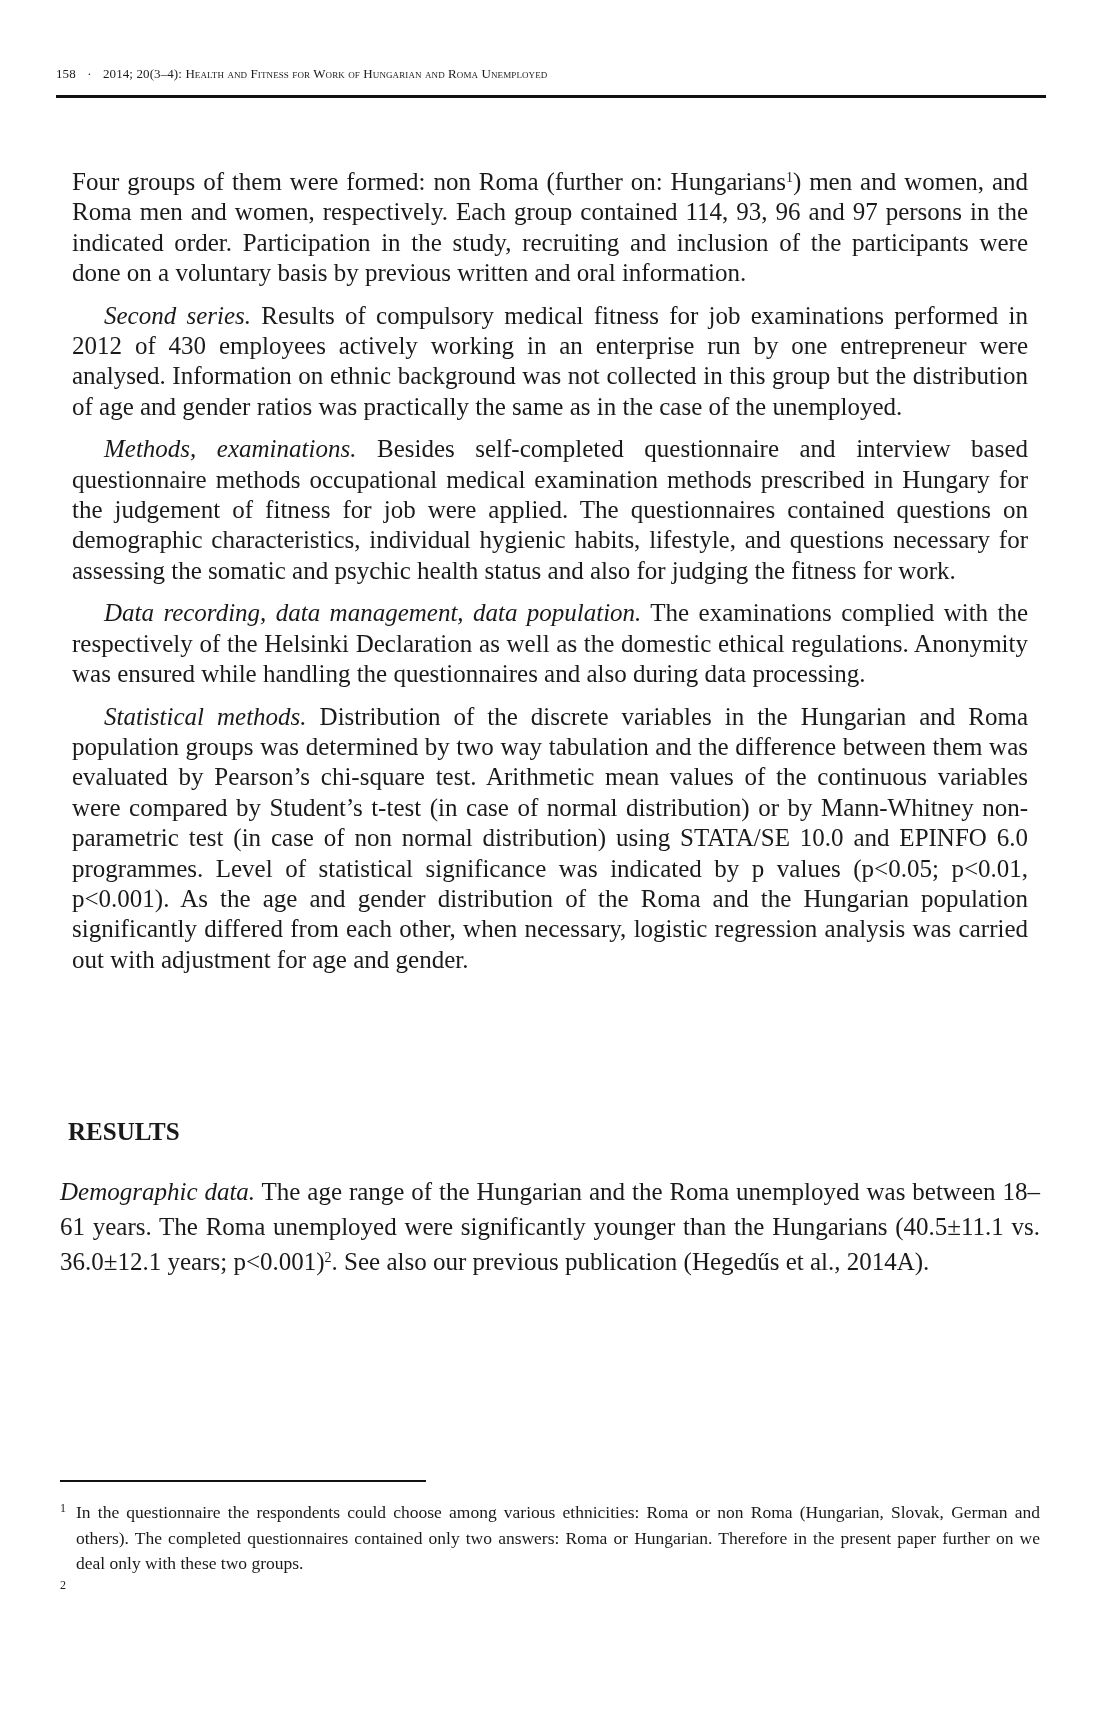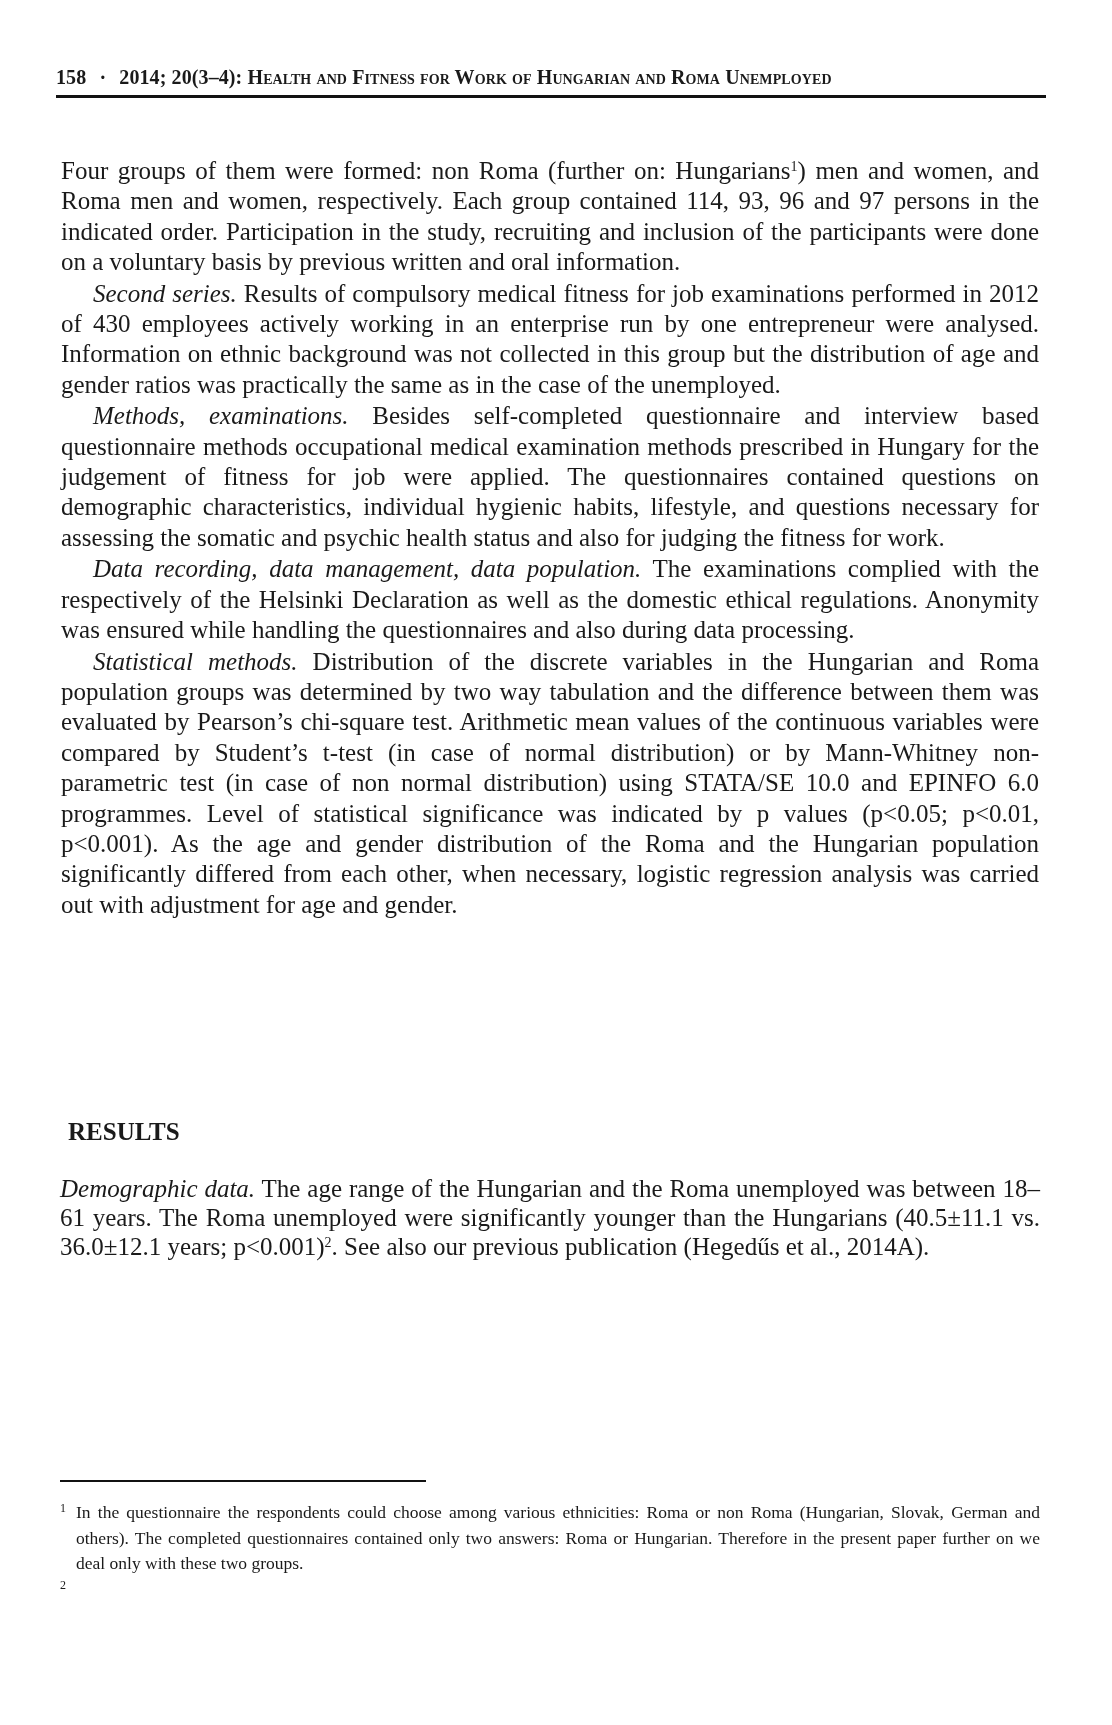--- a/index.html
+++ b/index.html
@@ -1,27 +1,27 @@
 <!DOCTYPE html>
 <html><head>
 <meta charset="utf-8">
 <style>
   html, body { margin: 0; padding: 0; background: #ffffff; }
   body { width: 1112px; height: 1725px; position: relative; overflow: hidden; color: #1a1a1a; font-family: "Liberation Serif", "DejaVu Serif", serif; }
   .page { position: absolute; left: 0; top: 0; width: 1112px; height: 1725px; }
-  .running-head { position: absolute; left: 56px; top: 66px; width: 990px; font-size: 20px; letter-spacing: 0.1px; white-space: nowrap; font-weight: bold; }
+  .running-head { position: absolute; left: 56px; top: 66px; width: 990px; font-size: 13px; letter-spacing: 0.1px; white-space: nowrap; }
   .running-head .sc { font-variant: small-caps; }
   .head-rule { position: absolute; left: 56px; top: 95px; width: 990px; height: 3px; background: #111; }
   .body-text { position: absolute; left: 60px; top: 155px; width: 980px; font-size: 25px; line-height: 30.4px; text-align: justify; hyphens: manual; }
-  .body-text p { margin: 1px; }
+  .body-text p { margin: 12px; }
   .body-text p.indent { text-indent: 32px; }
   .body-text em { }
   sup.fn { font-size: 14px; vertical-align: top; position: relative; top: -4px; }
   .results-heading { position: absolute; left: 60px; top: 1110px; font-size: 25px; font-weight: bold; margin: 8px; }
-  .results-text { position: absolute; left: 60px; top: 1174px; width: 980px; font-size: 25px; line-height: 29px; text-align: justify; }
+  .results-text { position: absolute; left: 60px; top: 1174px; width: 980px; font-size: 25px; line-height: 35px; text-align: justify; }
   .results-text p { margin: 0; }
   .fn-rule { position: absolute; left: 60px; top: 1480px; width: 366px; height: 2px; background: #111; }
   .footnotes { position: absolute; left: 60px; top: 1500px; width: 980px; font-size: 17.5px; line-height: 25.5px; text-align: justify; }
   .footnote { position: relative; padding-left: 16px; margin: 0; }
   .footnote .fn-mark { position: absolute; left: 0; top: -4px; font-size: 12px; }
 </style>
 </head>
 <body>
 
 <div class="page">

